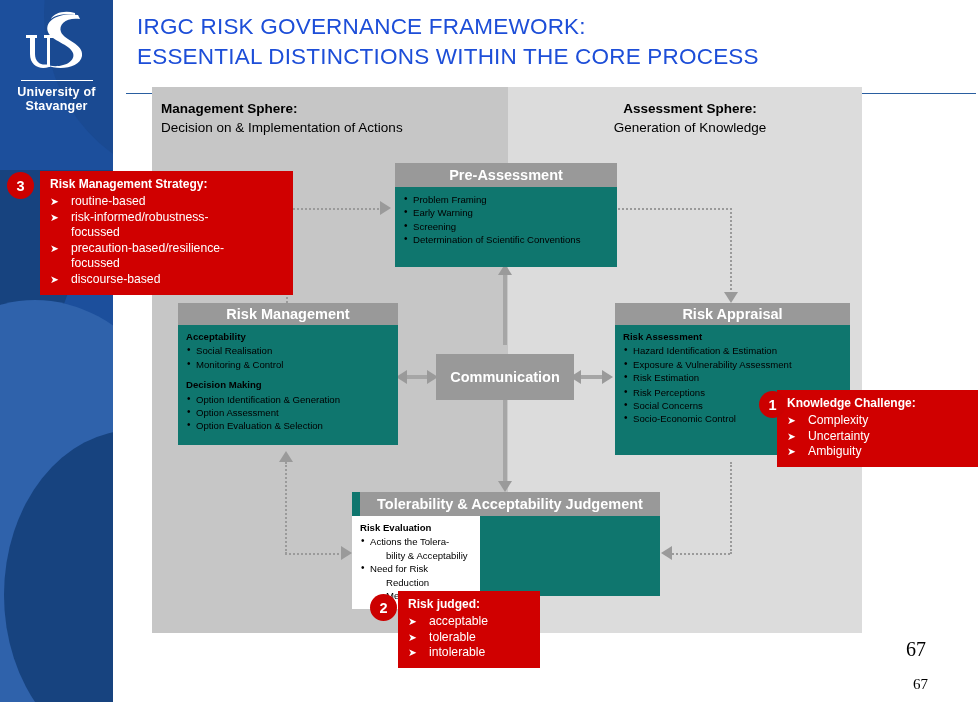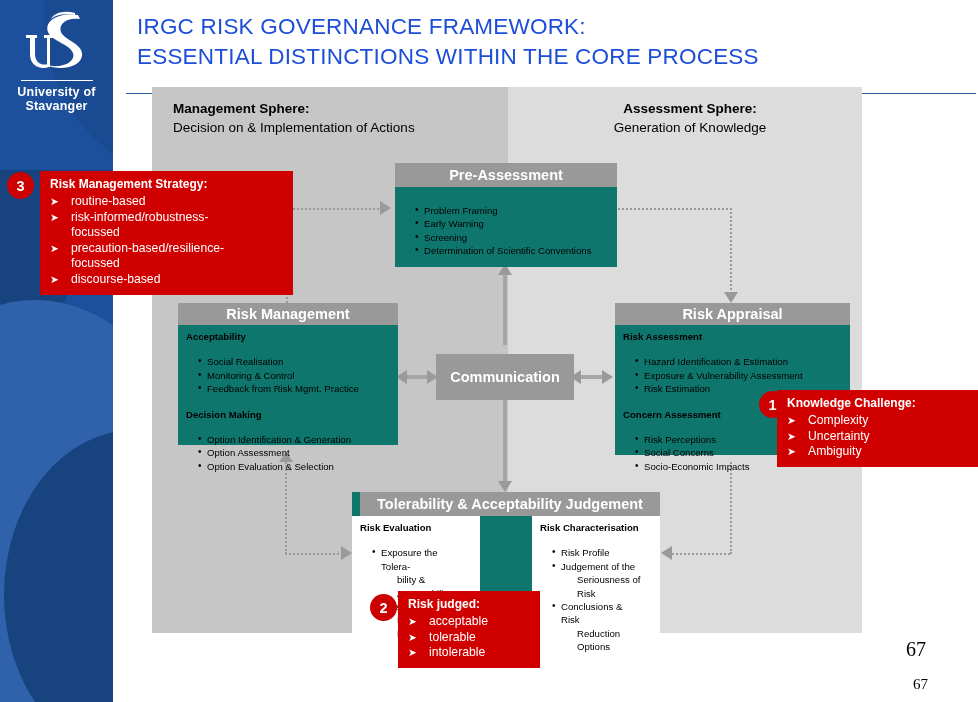--- a/index.html
+++ b/index.html
@@ -102,21 +102,21 @@
     background: #dcdcdc;
   }
   .sphere-head {
     position: absolute;
     top: 99px;
     font-size: 13.5px;
     line-height: 19px;
     color: #000000;
   }
   .sphere-head .sh-title { font-weight: bold; }
-  #mgmt-head { left: 173px; width: 330px; text-align: left; }
+  #mgmt-head { left: 161px; width: 330px; text-align: left; }
   #assess-head { left: 530px; width: 320px; text-align: center; }
 
   
   .pbox {
     position: absolute;
     background: #0f766e;
     z-index: 3;
   }
   .pbox-hd {
     background: #999999;
@@ -131,21 +131,21 @@
     font-size: 9.6px;
     line-height: 13.4px;
     color: #000000;
     padding: 5px 6px 6px 8px;
   }
   .pbox-bd .sub {
     font-weight: bold;
     margin: 0 0 1px 0;
   }
   .pbox-bd .sub.gap { margin-top: 7px; }
-  ul.bl { list-style: none; margin: 12px; padding: 0; }
+  ul.bl { list-style: none; margin: 1px; padding: 0; }
   ul.bl li { position: relative; padding-left: 9px; }
   ul.bl li:before {
     content: "\2022";
     position: absolute; left: 0; top: -1px;
     font-size: 10px;
   }
   ul.bl li .cont { display: block; padding-left: 16px; }
 
   
   #box-pre { left: 395px; top: 163px; width: 222px; height: 104px; }
@@ -348,86 +348,66 @@
   </div>
 </div>
 
 <div class="pbox" id="box-rm">
   <div class="pbox-hd">Risk Management</div>
   <div class="pbox-bd">
     <div class="sub">Acceptability</div>
     <ul class="bl">
       <li>Social  Realisation</li>
       <li>Monitoring  &amp; Control</li>
-      <li>Feedback  from Risk Mgmt.  Practice</li>
     </ul>
     <div class="sub gap">Decision Making</div>
     <ul class="bl">
       <li>Option  Identification  &amp; Generation</li>
       <li>Option  Assessment</li>
       <li>Option  Evaluation  &amp; Selection</li>
     </ul>
   </div>
 </div>
 
 <div class="pbox" id="box-ra">
   <div class="pbox-hd">Risk Appraisal</div>
   <div class="pbox-bd">
     <div class="sub">Risk Assessment</div>
     <ul class="bl">
       <li>Hazard Identification  &amp; Estimation</li>
       <li>Exposure &amp; Vulnerability  Assessment</li>
       <li>Risk  Estimation</li>
     </ul>
-    <div class="sub gap">Concern Assessment</div>
     <ul class="bl">
       <li>Risk  Perceptions</li>
       <li>Social  Concerns</li>
-      <li>Socio-Economic  Impacts</li>
+      <li>Socio-Economic  Control</li>
     </ul>
   </div>
 </div>
 
 <div class="pbox" id="box-tol">
   <div class="pbox-hd">Tolerability &amp; Acceptability Judgement</div>
   <div id="tol-cols">
     <div class="col" id="tol-left">
       <div class="pbox-bd">
         <div class="sub">Risk Evaluation</div>
         <ul class="bl">
           <li>
-            <span>Exposure  the Tolera-</span>
+            <span>Actions  the Tolera-</span>
             <span class="cont">bility  &amp; Acceptabiliy</span>
           </li>
           <li>
             <span>Need  for Risk</span>
             <span class="cont">Reduction  Measures</span>
           </li>
         </ul>
       </div>
     </div>
     <div class="col" id="tol-spacer"></div>
-    <div class="col" id="tol-right">
-      <div class="pbox-bd">
-        <div class="sub">Risk Characterisation</div>
-        <ul class="bl">
-          <li>
-            <span>Risk  Profile</span>
-          </li>
-          <li>
-            <span>Judgement  of the</span>
-            <span class="cont">Seriousness  of Risk</span>
-          </li>
-          <li>
-            <span>Conclusions  &amp; Risk</span>
-            <span class="cont">Reduction  Options</span>
-          </li>
-        </ul>
-      </div>
-    </div>
   </div>
 </div>
 
 <div id="box-comm">
   <span>Communication</span>
 </div>
 
 <div class="callout" id="callout-3">
   <div class="co-title">Risk Management Strategy:</div>
   <ul>

